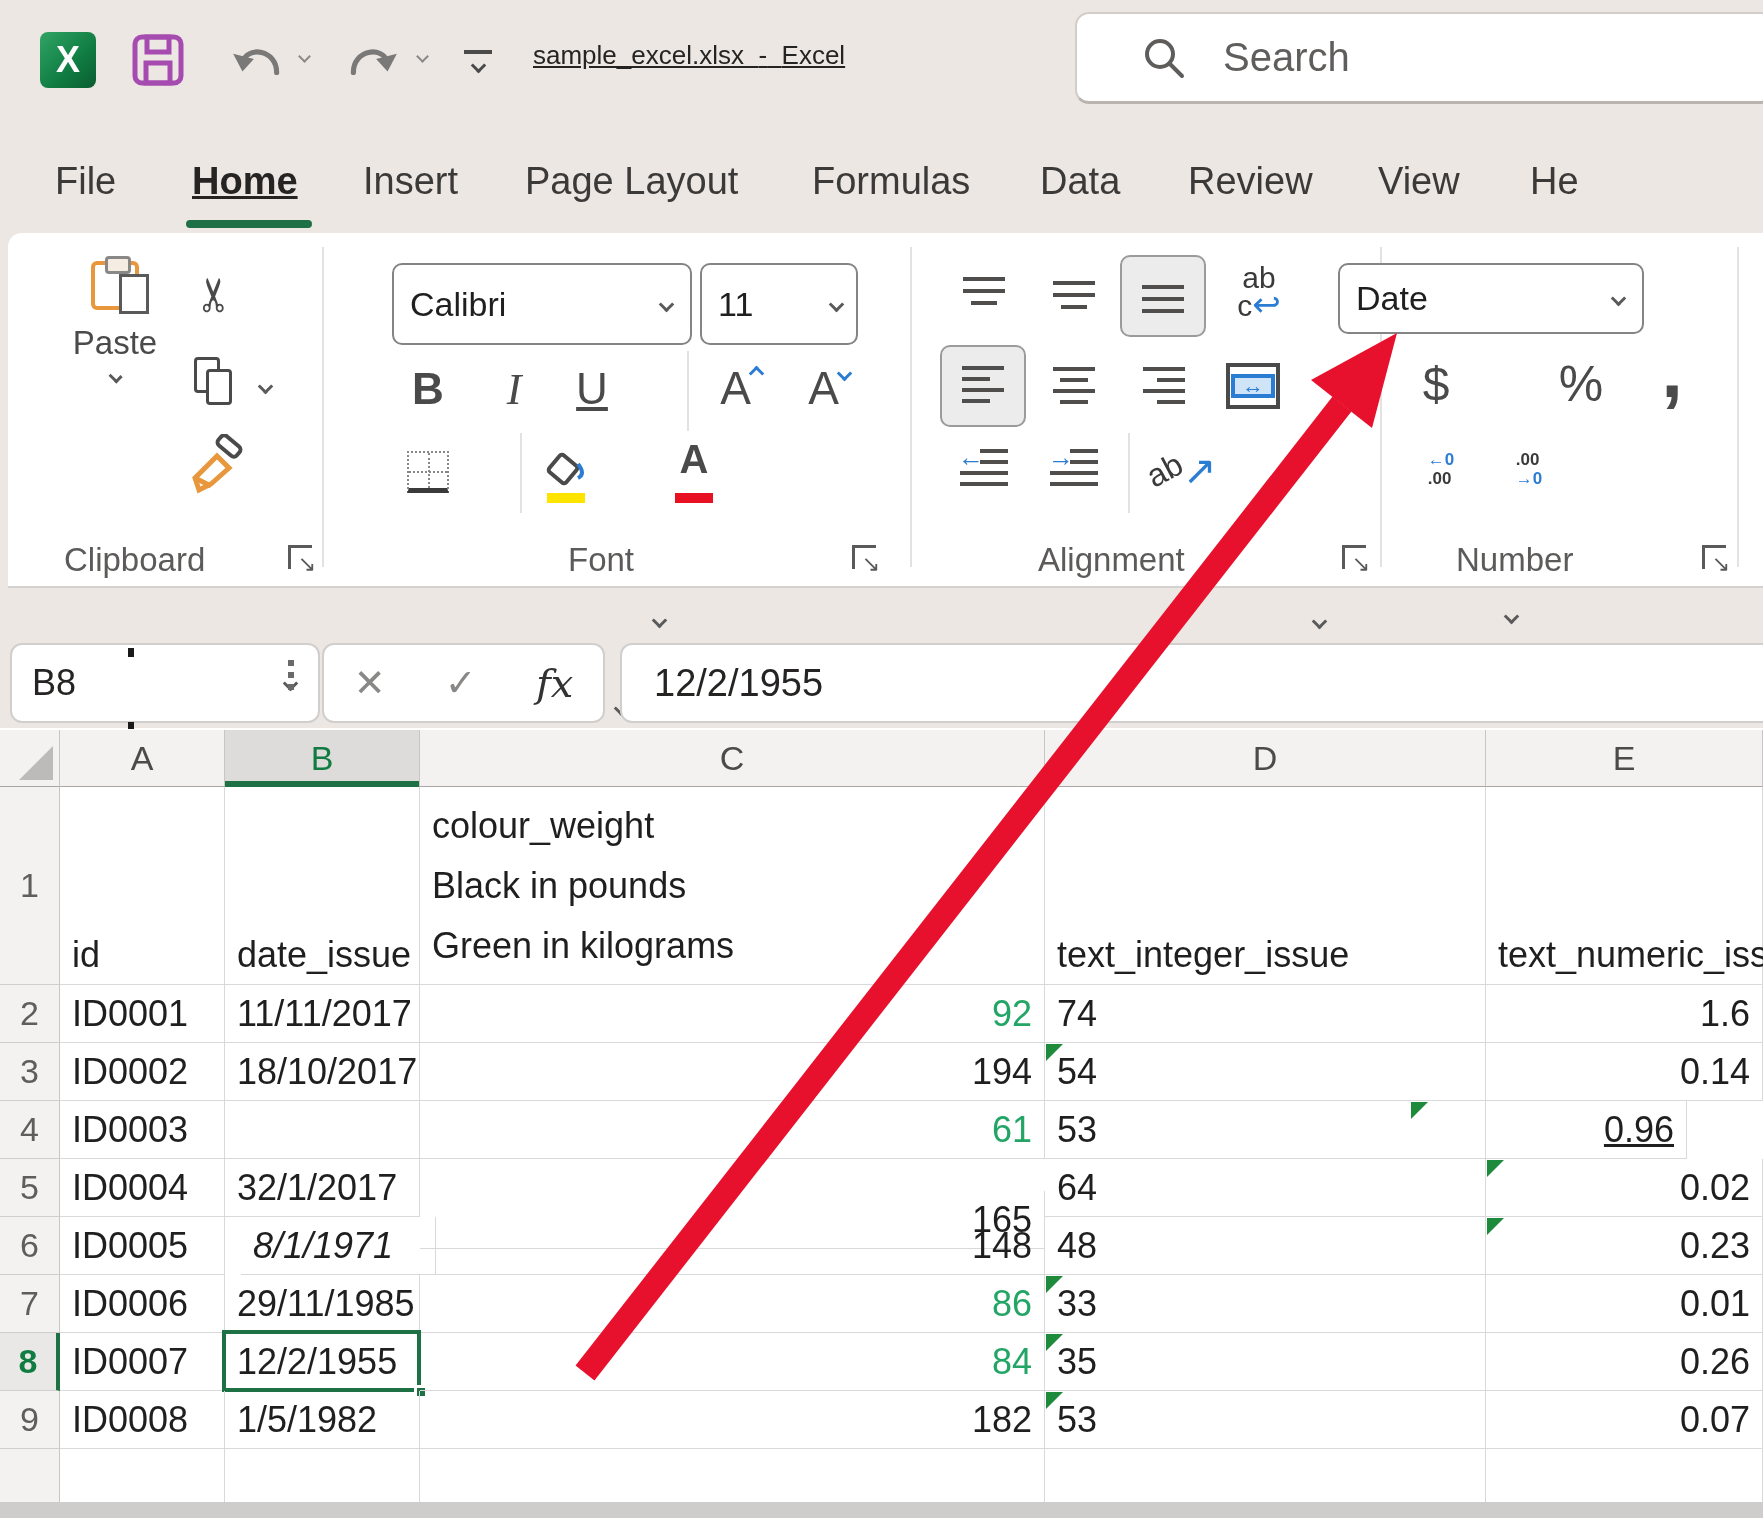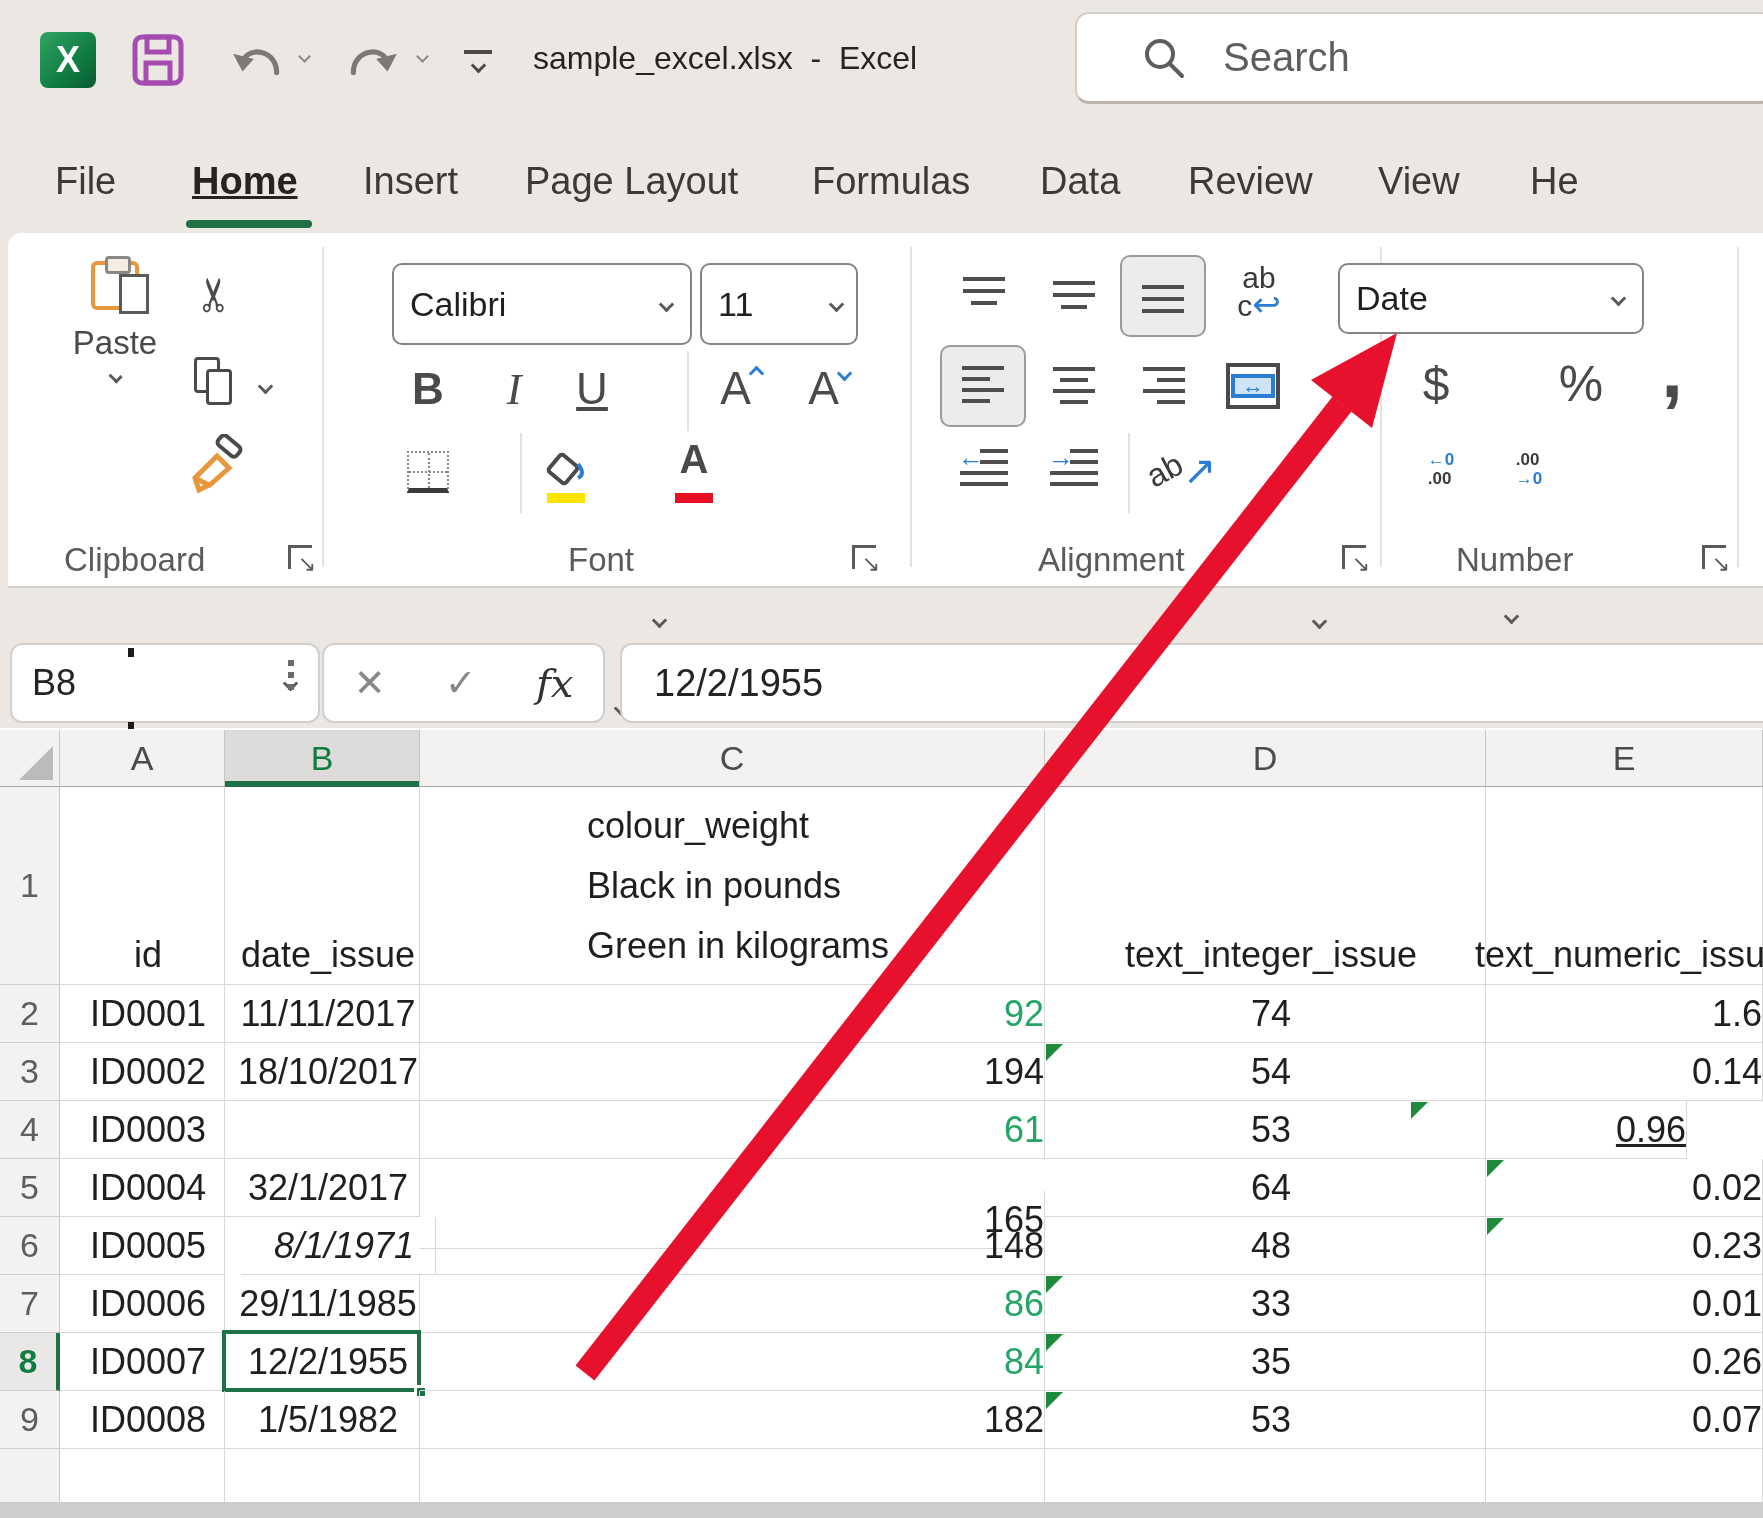--- a/index.html
+++ b/index.html
@@ -11,21 +11,21 @@
     color:#252423;
   }
   .abs { position:absolute; }
 
   
   .titlebar { position:absolute; left:0; top:0; width:1763px; height:140px; }
   .excel-logo { position:absolute; left:40px; top:32px; width:56px; height:56px; border-radius:8px;
     background:linear-gradient(135deg,#2fa465 0%,#107c41 60%,#0b5c31 100%);
     color:#fff; font-weight:bold; font-size:36px; display:flex; align-items:center; justify-content:center; }
   .qat-btn { position:absolute; top:30px; width:60px; height:60px; display:flex; align-items:center; justify-content:center; }
-  .doc-title { position:absolute; left:533px; top:40px; font-size:32px; color:#252423; white-space:nowrap; }
+  .doc-title { position:absolute; left:533px; top:40px; font-size:26px; color:#252423; white-space:nowrap;text-decoration:underline; }
   .searchbox { position:absolute; left:1075px; top:12px; width:700px; height:92px; background:#fff;
     border:2px solid #d2cdc9; border-bottom:3px solid #b9b4b0; border-radius:14px; display:flex; align-items:center; }
   .searchbox .stext { font-size:40px; color:#605e5c; margin-left:36px; }
   .chev { display:inline-block; width:11px; height:11px; border-right:3px solid #5a5a5a; border-bottom:3px solid #5a5a5a; transform:rotate(45deg); }
   .chev.sm { width:9px; height:9px; border-width:2.5px; border-color:#8a8886; }
   .qat-sep-line { width:28px; height:0; border-top:4px solid #4a4a4a; margin-bottom:6px; }
 
   
   .tabrow { position:absolute; left:0; top:150px; width:1763px; height:82px; }
   .rtab { position:absolute; top:10px; font-size:38px; color:#3b3a39; cursor:default; white-space:nowrap; }
@@ -65,22 +65,22 @@
     display:flex; align-items:center; justify-content:center; font-size:34px; color:#4c4b4a; }
   .colhdr.sel { background:#dddcdb; color:#107c41; }
   .colhdr.sel::after { content:""; position:absolute; left:0; right:0; bottom:-1px; height:6px; background:#1e7145; }
   .selall { position:absolute; left:0; top:2px; width:60px; height:57px; background:#f3f2f1; border-right:1px solid #c8c6c4; border-bottom:1px solid #a9a7a5; }
   .selall::after { content:""; position:absolute; right:6px; bottom:6px; border-left:34px solid transparent; border-bottom:34px solid #bdbbb9; }
   .rowhdr { position:absolute; left:0; width:60px; background:#f3f2f1; border-right:1px solid #c8c6c4; border-bottom:1px solid #d0cecc;
     display:flex; align-items:center; justify-content:center; font-size:34px; color:#5f5e5d; }
   .rowhdr.sel { color:#107c41; font-weight:bold; background:#e9e8e7; border-right:4px solid #1e7145; }
   .gcell { position:absolute; border-right:1px solid #d9d9d9; border-bottom:1px solid #d9d9d9; font-size:36px; color:#1f1f1f;
     display:flex; align-items:center; white-space:nowrap; overflow:visible; }
-  .gcell.al { justify-content:center; padding-left:12px; }
-  .gcell.ar { justify-content:flex-end; }
+  .gcell.al { justify-content:flex-start; padding-left:12px; }
+  .gcell.ar { justify-content:flex-end; padding-right:12px; }
   .gcell.bottom { align-items:flex-end; padding-bottom:8px; }
   .gcell .greenv { color:#23a566; }
   .tri { position:absolute; left:1px; top:1px; width:0; height:0; border-top:17px solid #1d8a3c; border-right:17px solid transparent; }
   .selbox { position:absolute; left:-3px; top:-3px; right:-2px; bottom:-2px; border:4px solid #1e7145; pointer-events:none; }
   .fillhandle { position:absolute; right:-9px; bottom:-9px; width:14px; height:14px; background:#1e7145; border:3px solid #fff; }
   .bottomband { position:absolute; left:0; top:774px; width:1763px; height:16px; background:#cfcdcb; }
   .speck { position:absolute; background:#1a1a1a; }
 
   
   .arrow-overlay { position:absolute; left:0; top:0; width:1763px; height:1518px; pointer-events:none; }

